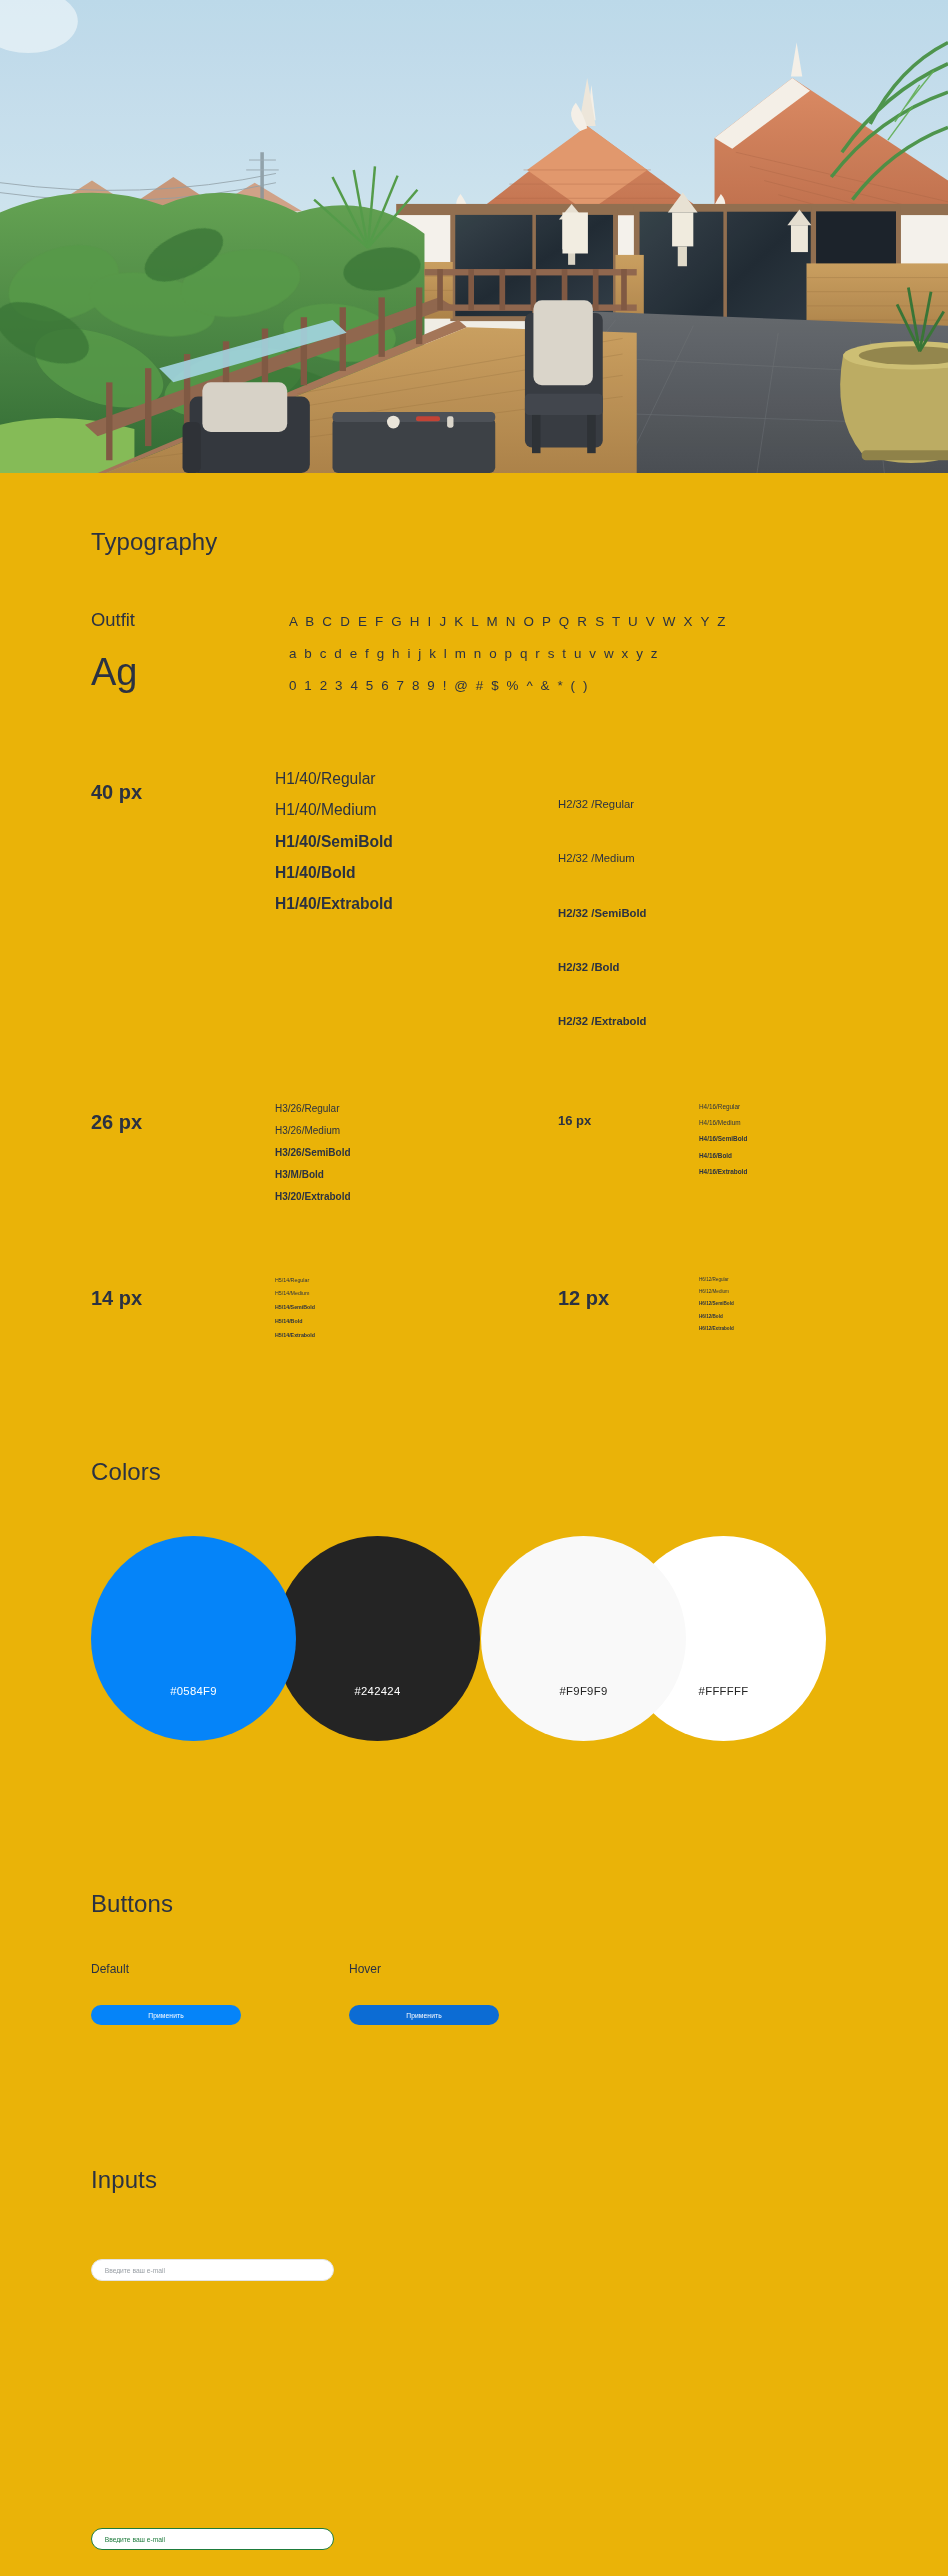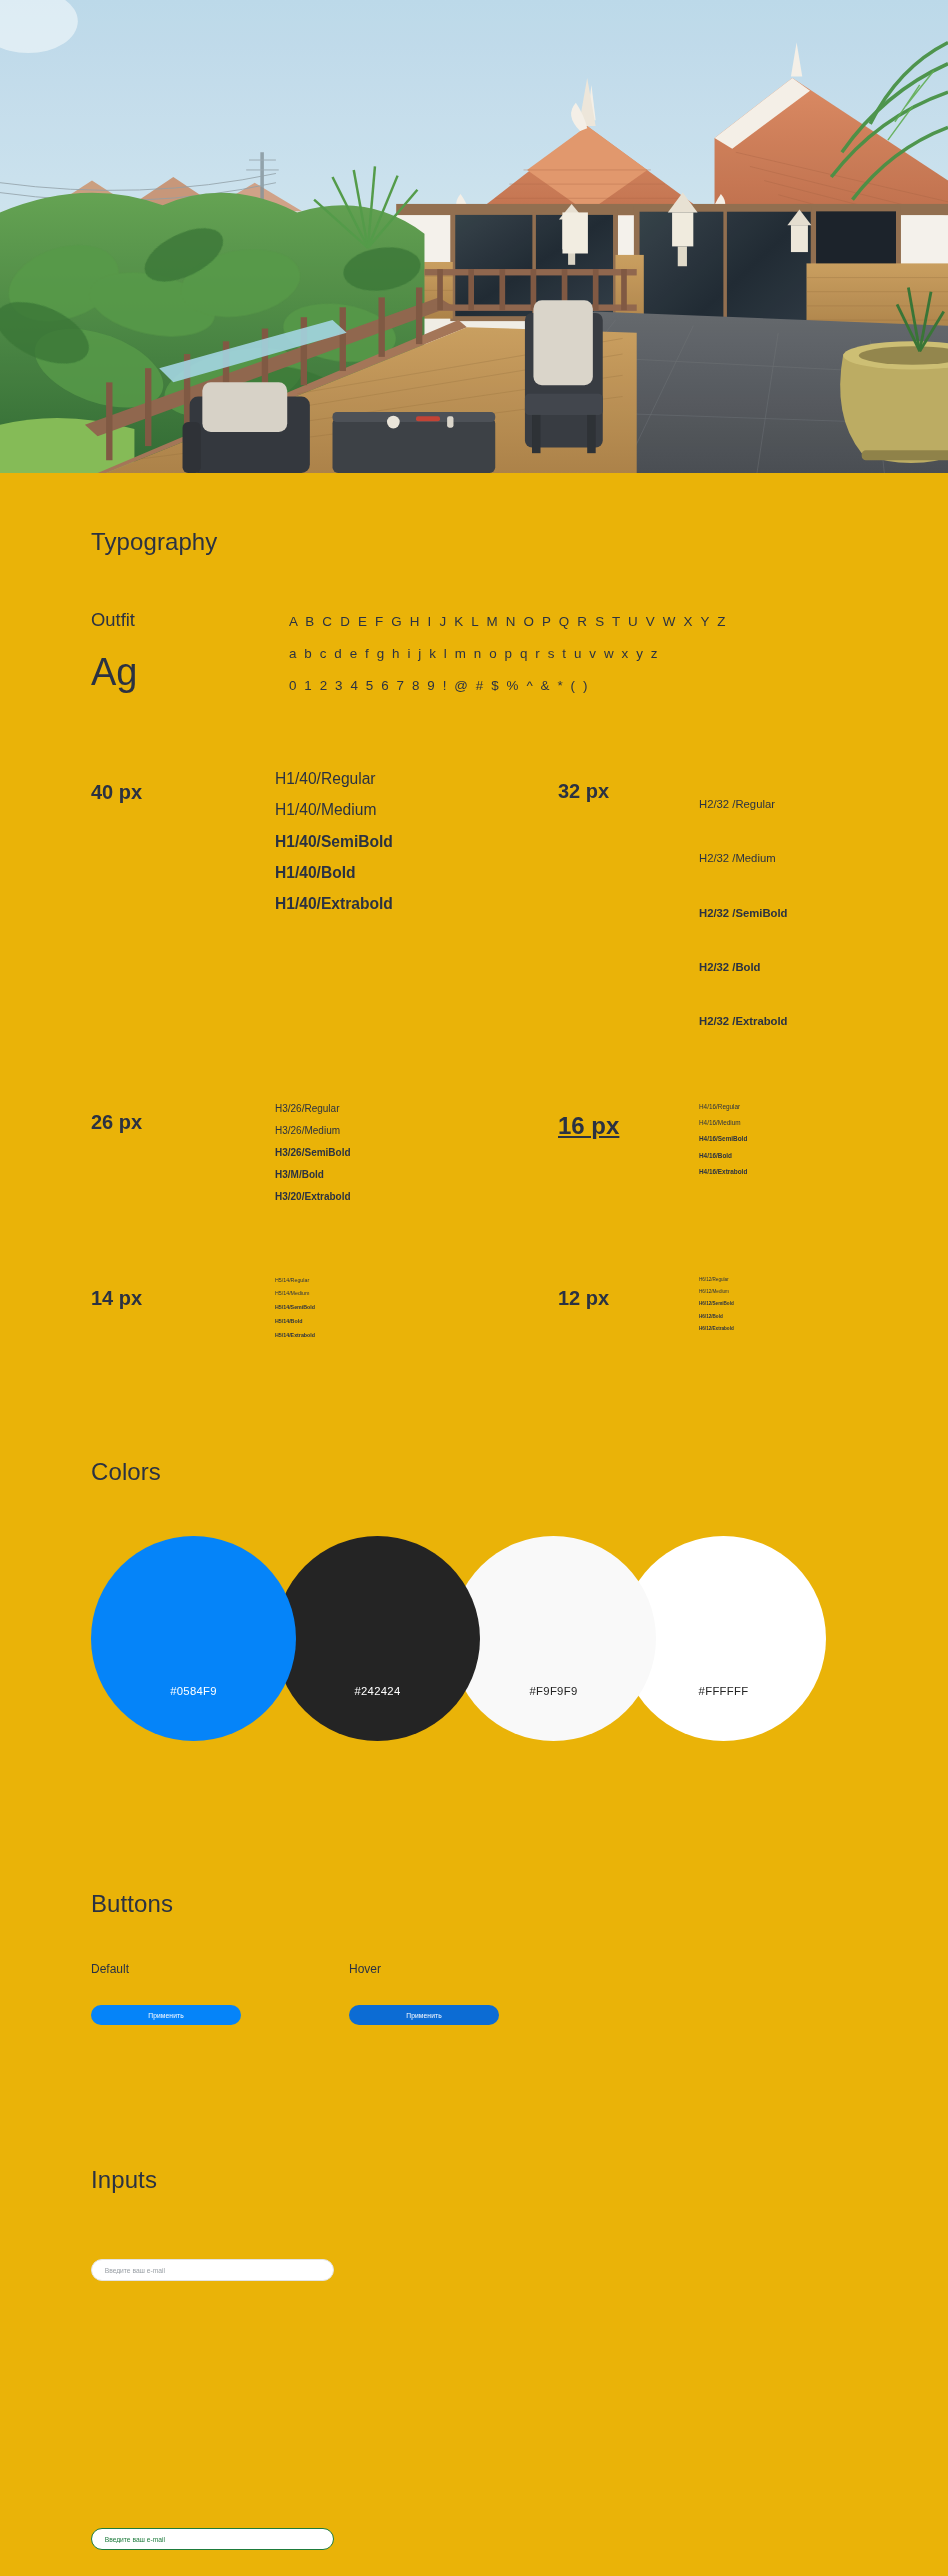--- a/index.html
+++ b/index.html
@@ -101,21 +101,21 @@
   .scale-size-col { flex: 0 0 auto; }
   .scale-size {
     font-weight: 700;
     color: #2B3242;
     line-height: 1;
     white-space: nowrap;
   }
   .scale-size.s40 { font-size: 20px; }
   .scale-size.s32 { font-size: 20px; }
   .scale-size.s26 { font-size: 20px; }
-  .scale-size.s16 { font-size: 24px; text-decoration: underline; }
+  .scale-size.s16 { font-size: 13px; }
   .scale-size.s14 { font-size: 20px; }
   .scale-size.s12 { font-size: 20px; }
 
   .scale-samples-col { display: flex; flex-direction: column; }
 
   .samp { color: #2B3242; line-height: 1; white-space: nowrap; }
 
   
   .left-40 .scale-size-col   { width: 184px; flex: 0 0 184px; }
   .left-40 .samp  { font-size: 15.6px; margin-bottom: 15.6px; }
@@ -180,21 +180,21 @@
     justify-content: center;
   }
   .swatch-label {
     font-size: 11.3px;
     font-weight: 400;
     letter-spacing: 0.3px;
     margin-bottom: 44px;
   }
   .swatch.s1 { left: 0px;   z-index: 4; }
   .swatch.s2 { left: 184px; z-index: 3; }
-  .swatch.s3 { left: 360px; z-index: 2; }
+  .swatch.s3 { left: 390px; z-index: 2; }
   .swatch.s4 { left: 530px; z-index: 1; }
 
   
   .buttons-sec { margin-top: 149px; }
   .btn-row {
     margin-top: 45px;
     margin-left: 91px;
     display: flex;
   }
   .btn-group { width: 258px; flex: 0 0 258px; }
@@ -526,23 +526,20 @@
             </div>
             <div class="scale-samples-col">
               <div class="samp w-regular">H1/40/Regular</div>
               <div class="samp w-medium">H1/40/Medium</div>
               <div class="samp w-semibold">H1/40/SemiBold</div>
               <div class="samp w-bold">H1/40/Bold</div>
               <div class="samp w-extrabold">H1/40/Extrabold</div>
             </div>
           </div>
           <div class="scale-block right right-32">
-            <div class="scale-size-col">
-              <div class="scale-size s32">32 px</div>
-            </div>
             <div class="scale-samples-col">
               <div class="samp w-regular">H2/32 /Regular</div>
               <div class="samp w-medium">H2/32 /Medium</div>
               <div class="samp w-semibold">H2/32 /SemiBold</div>
               <div class="samp w-bold">H2/32 /Bold</div>
               <div class="samp w-extrabold">H2/32 /Extrabold</div>
             </div>
           </div>
         </div>
 

